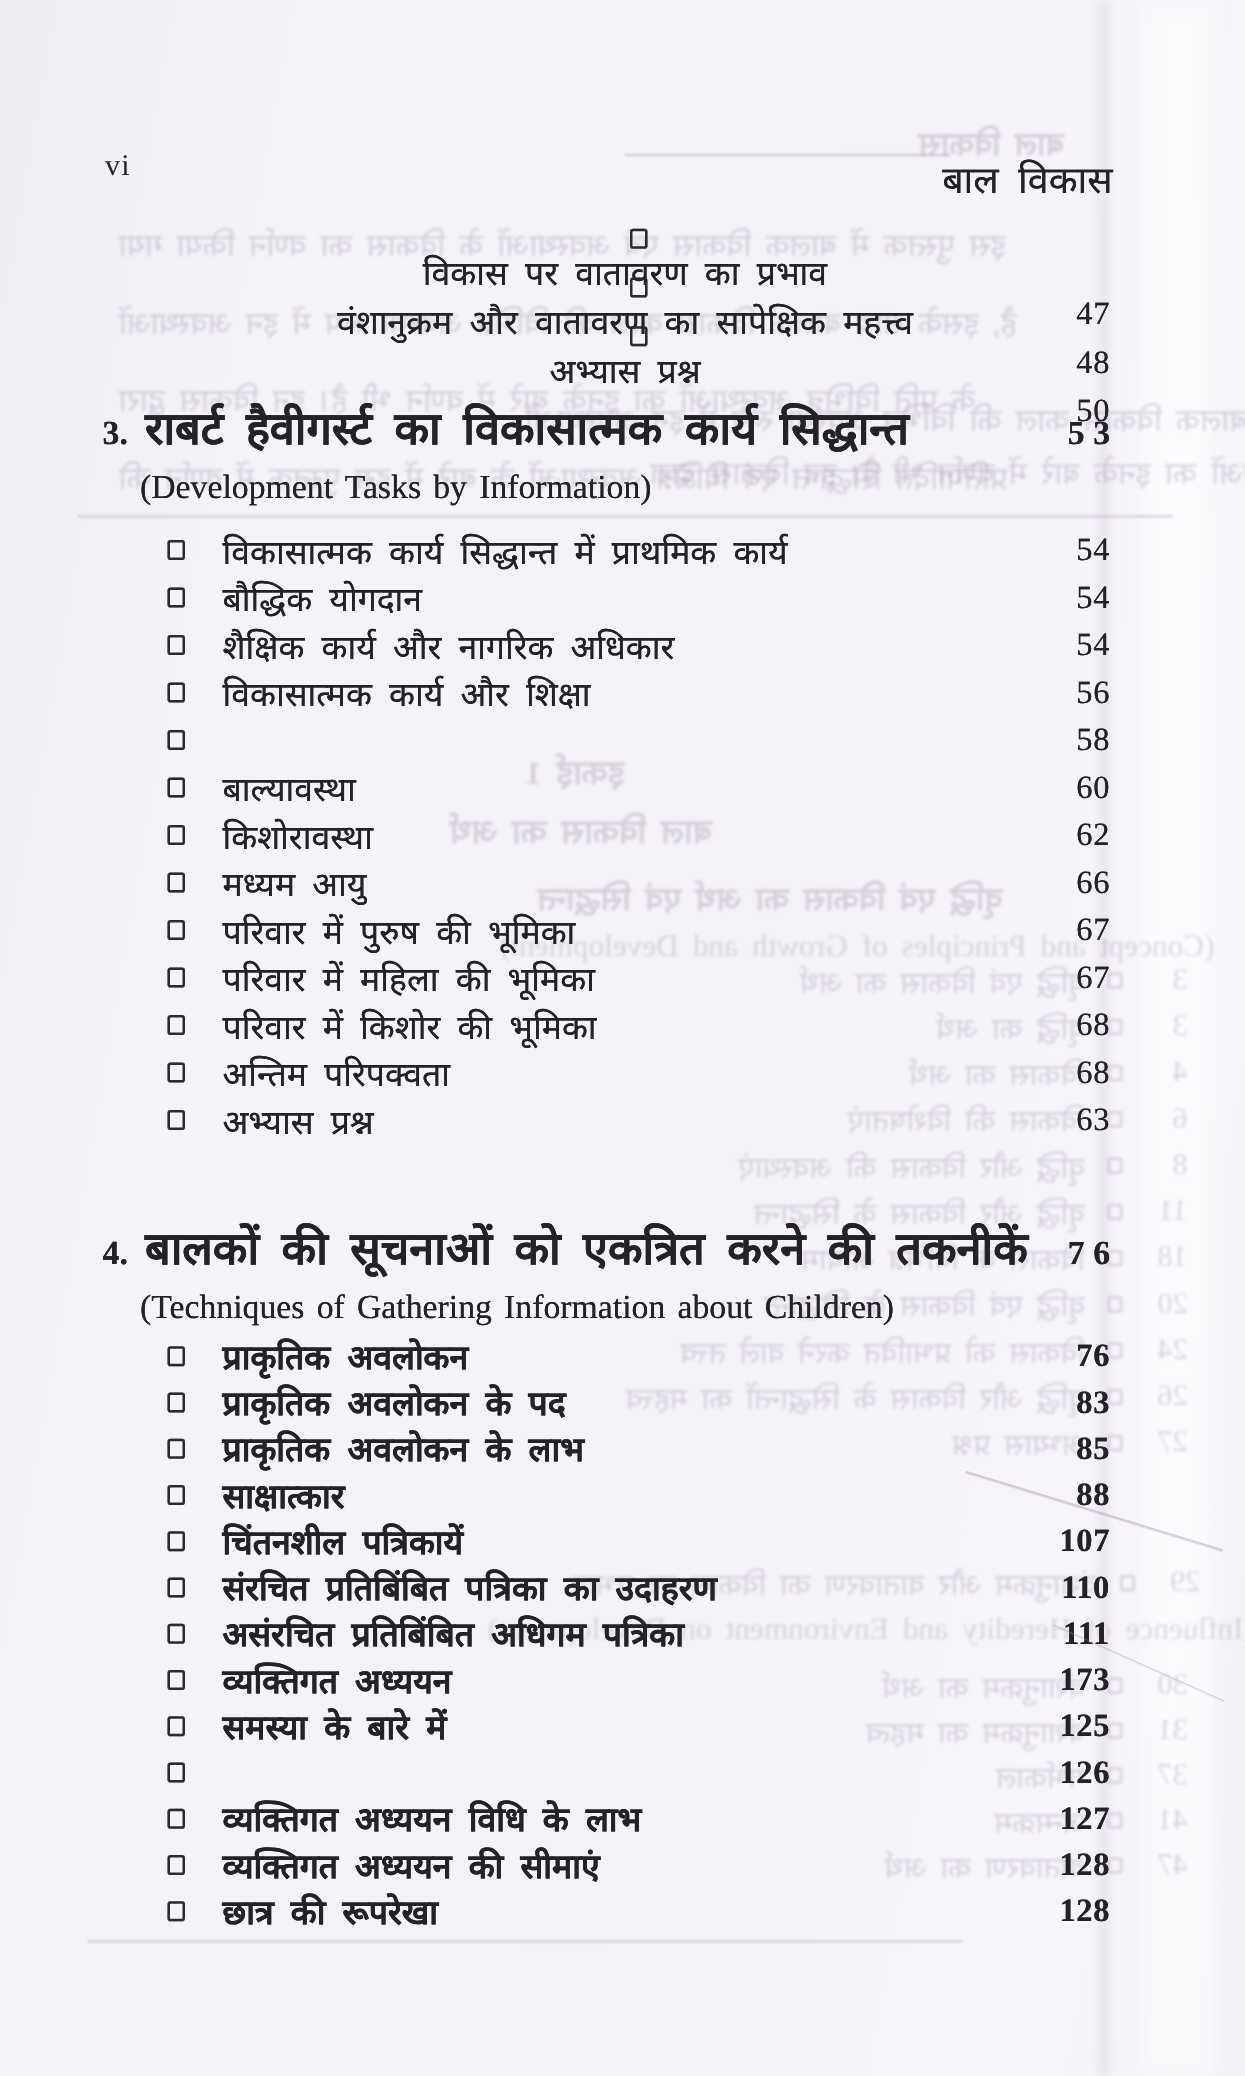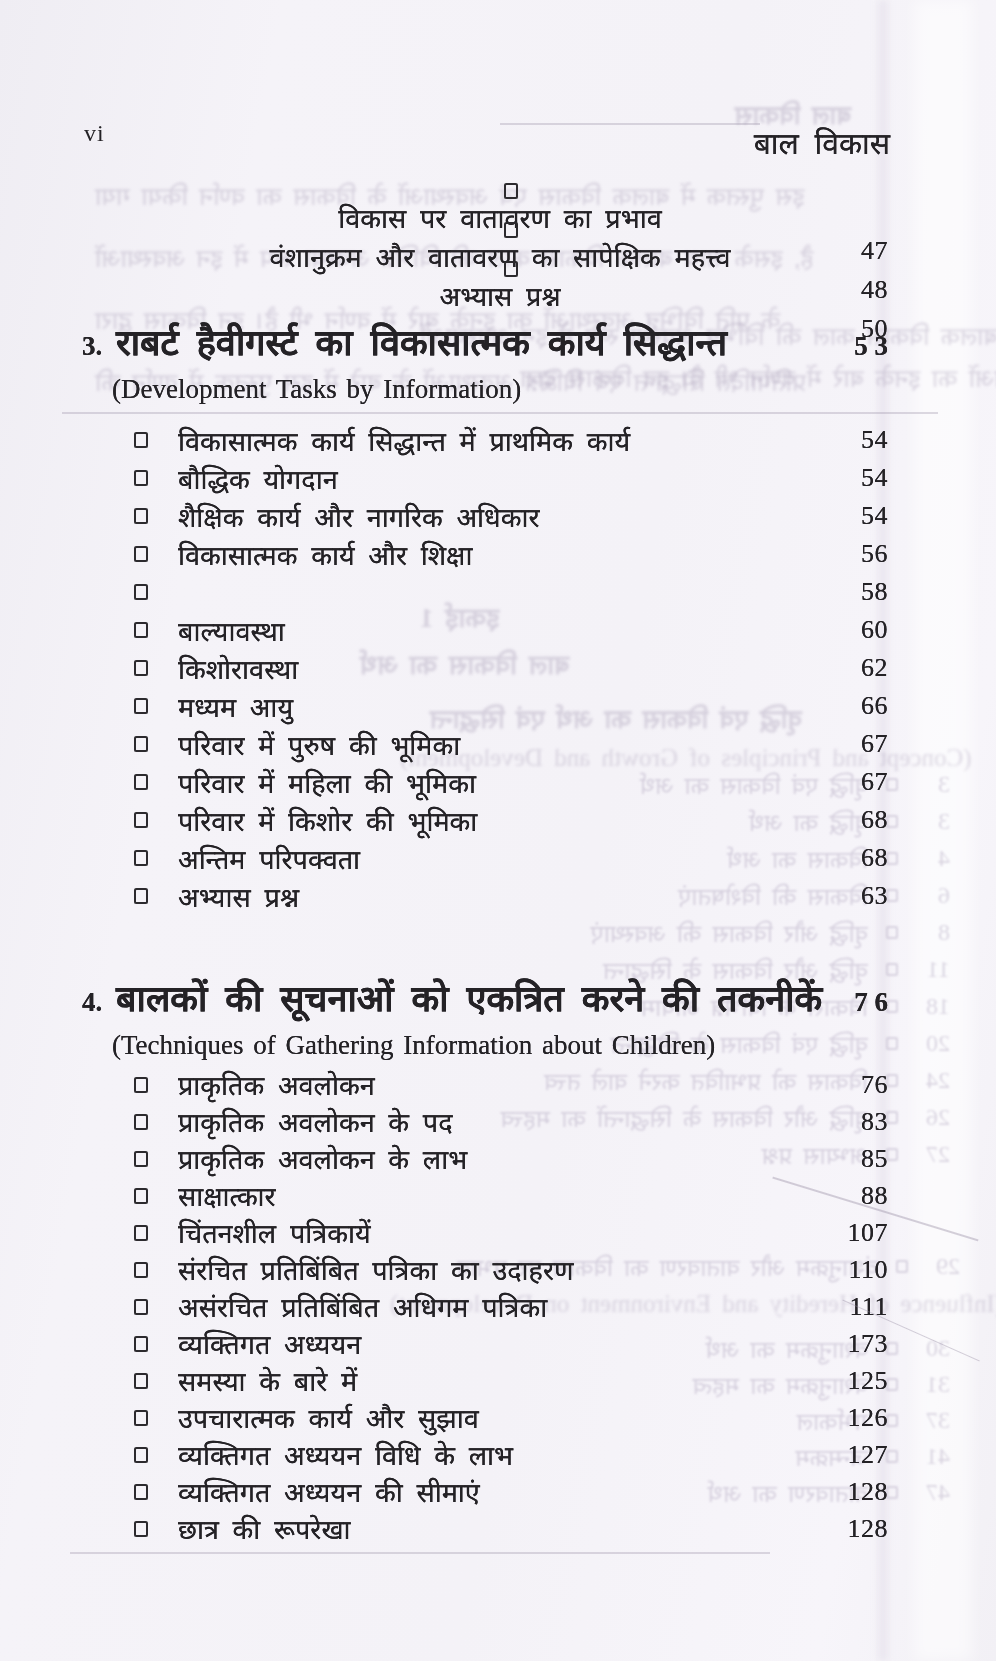--- a/index.html
+++ b/index.html
@@ -48,21 +48,21 @@
   .folio{position:absolute;left:84px;top:120px;font-size:24px;letter-spacing:1px;}
   .running-title{
     position:absolute;right:106px;top:122px;font-size:30px;
     word-spacing:8px;text-shadow:0 0 .5px #242226;
   }
 
   .toc-layer{position:absolute;left:82px;right:108px;top:0;bottom:0;}
   .items{position:absolute;left:0;right:0;display:flex;flex-direction:column;}
   .group-0{top:183px;} .group-0 .row{height:39px;flex-direction:column;}
   .group-2{top:421px;} .group-2 .row{height:38px;}
-  .group-4{top:1066px;} .group-4 .row{height:37px;}
+  .group-4{top:1066px;} .group-4 .row{height:37px;font-weight:bold;}
   .row{display:flex;align-items:center;}
   .cb{
     box-sizing:border-box;flex:0 0 auto;width:14px;height:16px;
     border:2.6px solid #2c2a2e;border-radius:2.5px;margin-left:52px;
     box-shadow:0 0 .5px #2c2a2e;
   }
   .lbl{margin-left:30px;font-size:27px;word-spacing:7px;text-shadow:0 0 .4px #242226;white-space:nowrap;}
   .pg{margin-left:auto;font-size:26px;letter-spacing:.5px;text-shadow:0 0 .3px #242226;}
 
   .section{position:absolute;left:0;right:0;display:flex;flex-direction:column;}
@@ -327,21 +327,20 @@
           <span class="lbl">व्यक्तिगत अध्ययन</span>
           <span class="pg">173</span>
         </div>
         <div class="row">
           <span class="cb"></span>
           <span class="lbl">समस्या के बारे में</span>
           <span class="pg">125</span>
         </div>
         <div class="row">
           <span class="cb"></span>
-          <span class="lbl">उपचारात्मक कार्य और सुझाव</span>
           <span class="pg">126</span>
         </div>
         <div class="row">
           <span class="cb"></span>
           <span class="lbl">व्यक्तिगत अध्ययन विधि के लाभ</span>
           <span class="pg">127</span>
         </div>
         <div class="row">
           <span class="cb"></span>
           <span class="lbl">व्यक्तिगत अध्ययन की सीमाएं</span>

